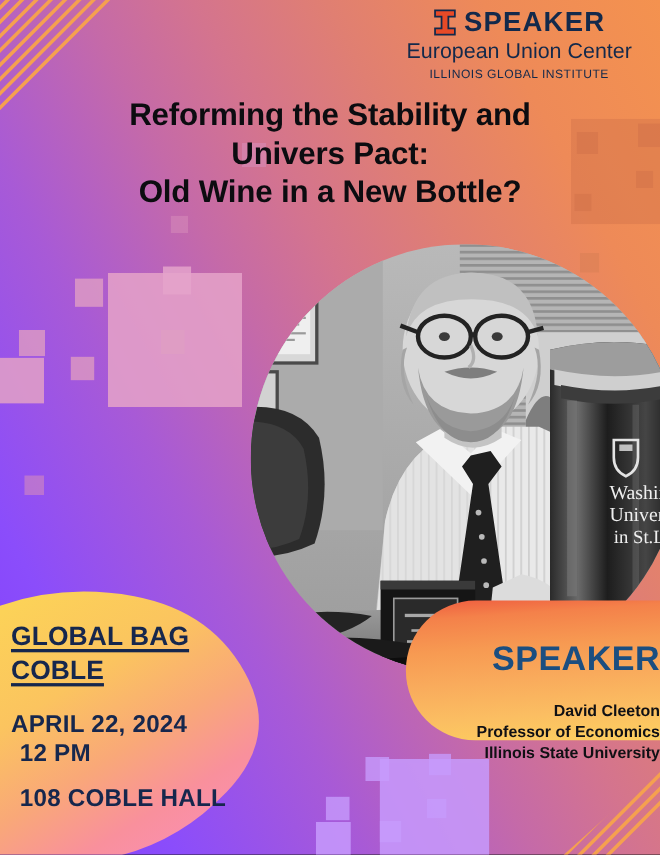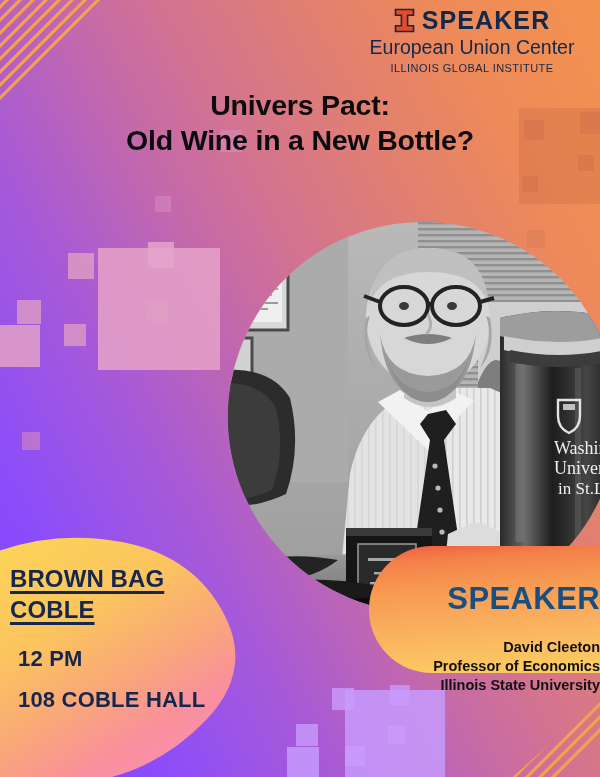--- a/index.html
+++ b/index.html
@@ -74,21 +74,21 @@
 
   .event-text{
     position:absolute;left:10px;top:563px;width:300px;
     color:#16274d;font-weight:bold;
   }
   .event-title{font-size:24px;line-height:1.30;letter-spacing:.1px;}
   .event-title span{
     text-decoration:underline;text-underline-offset:3.5px;text-decoration-thickness:2.5px;
   }
   .event-date{font-size:22px;margin-top:20px;letter-spacing:.2px;}
-  .event-time{font-size:22px;margin-top:21px;padding-left:8px;letter-spacing:.2px;}
+  .event-time{font-size:22px;margin-top:1px;padding-left:8px;letter-spacing:.2px;}
   .event-place{font-size:22px;margin-top:15px;padding-left:8px;letter-spacing:.2px;}
 
   
   .speaker-blob{
     position:absolute;left:369px;top:546px;width:245px;height:127px;
     border-radius:63px 0 0 63px;
     background:linear-gradient(176deg,#ee5b3f 0%,#f4814a 13%,#f79a52 34%,#f9ab5c 55%,#fbbe62 78%,#fdd05f 100%);
   }
   .speaker-text{position:absolute;left:380px;top:583px;width:220px;text-align:right;}
   .speaker-head{
@@ -230,20 +230,21 @@
           <path d="M1.5 1.5 H19.5 V7.2 H13.6 V17.8 H19.5 V23.5 H1.5 V17.8 H7.4 V7.2 H1.5 Z" fill="#E84A27" stroke="#13294b" stroke-width="1.6" stroke-linejoin="miter"></path>
         </svg>
       </span>
       <span class="logo-illinois">SPEAKER</span>
     </div>
     <div class="logo-center">European Union Center</div>
     <div class="logo-inst">ILLINOIS GLOBAL INSTITUTE</div>
   </div>
 
   <div class="title">
+    <div>Reforming the Stability and</div>
     <div>Univers Pact:</div>
     <div>Old Wine in a New Bottle?</div>
   </div>
 
   <div class="photo">
     <svg width="390" height="390" viewBox="0 0 390 390">
       <defs>
         <linearGradient id="wallG" x1="0" y1="0" x2="0" y2="1">
           <stop offset="0" stop-color="#b9b9b9"></stop>
             <stop offset="1" stop-color="#9b9b9b"></stop>
@@ -394,23 +395,24 @@
           <stop offset="0.80" stop-color="#f9909c"></stop>
           <stop offset="1" stop-color="#fa8fb4"></stop>
         </linearGradient>
       </defs>
       <path d="M0 32 Q60 10 126 22 Q200 36 230 98 Q256 152 210 200 Q168 244 112 258 L0 262 Z" fill="url(#evG)"></path>
     </svg>
   </div>
 
   <div class="event-text">
     <div class="event-title">
-      <div><span>BROWN BAG</span></div>
+      <div><span>GLOBAL BAG</span></div>
       <div><span>COBLE</span></div>
     </div>
+    <div class="event-date">APRIL 22, 2024</div>
     <div class="event-time">12  PM</div>
     <div class="event-place">108 COBLE HALL</div>
   </div>
 
   <div class="speaker-blob"></div>
   <div class="speaker-text">
     <div class="speaker-head">SPEAKER</div>
     <div class="speaker-lines">
       <div class="speaker-line">David Cleeton</div>
       <div class="speaker-line">Professor of Economics</div>

